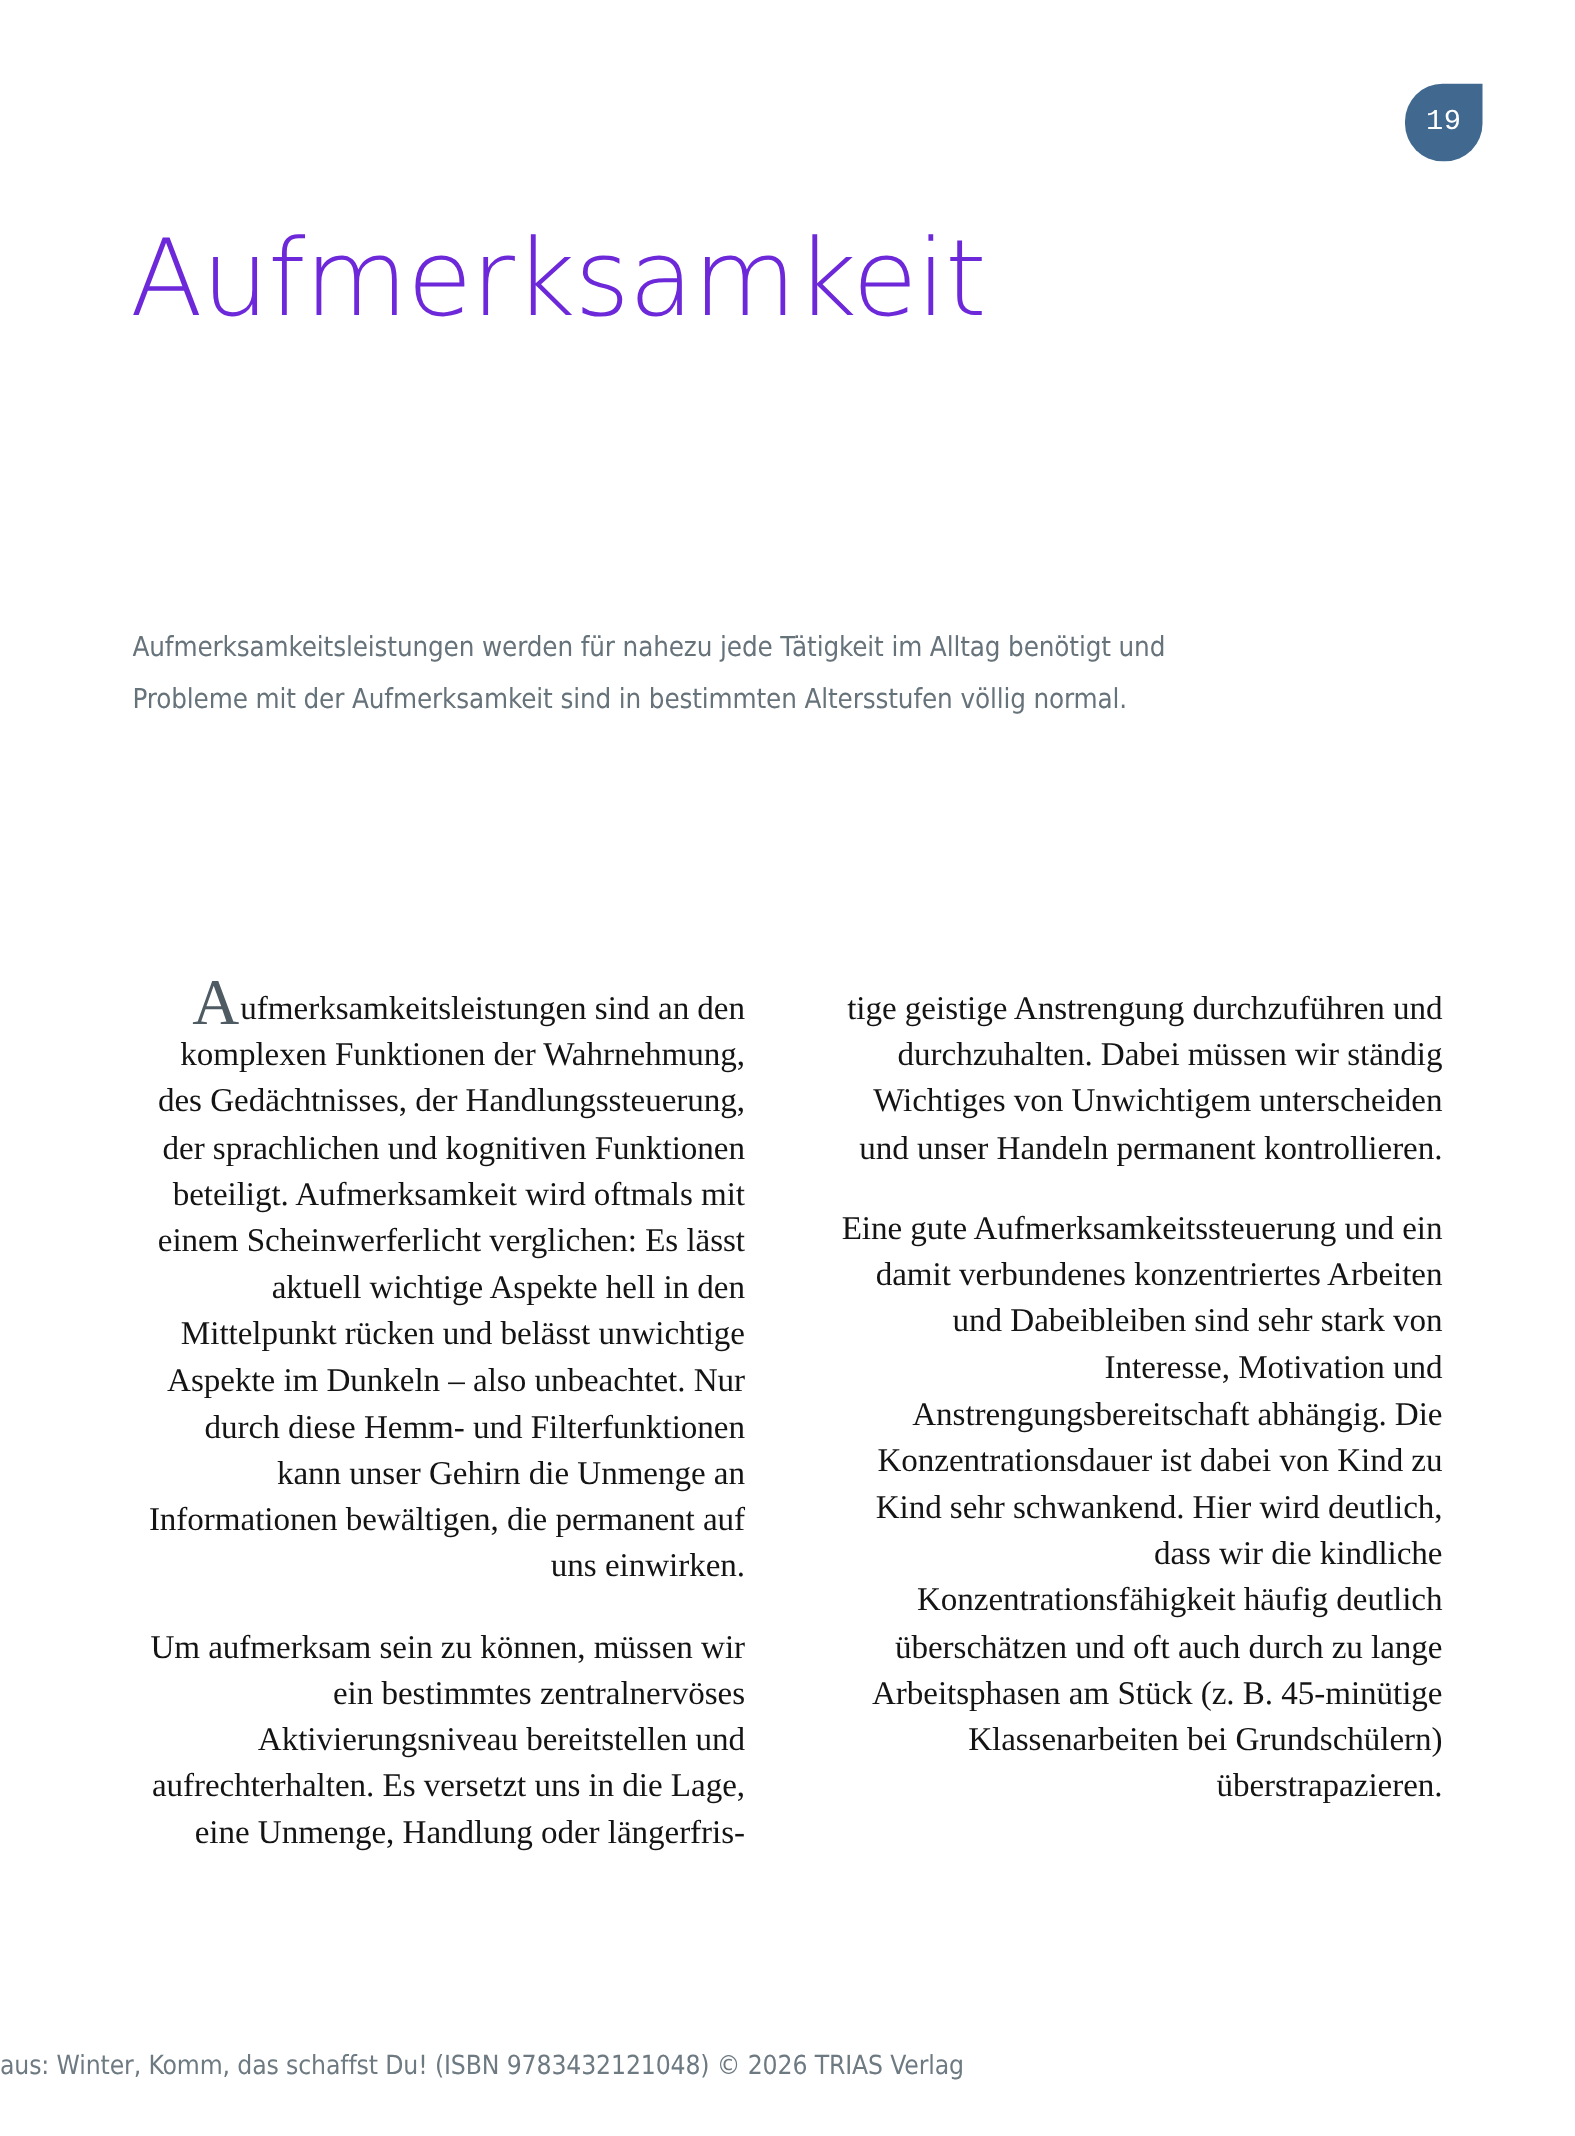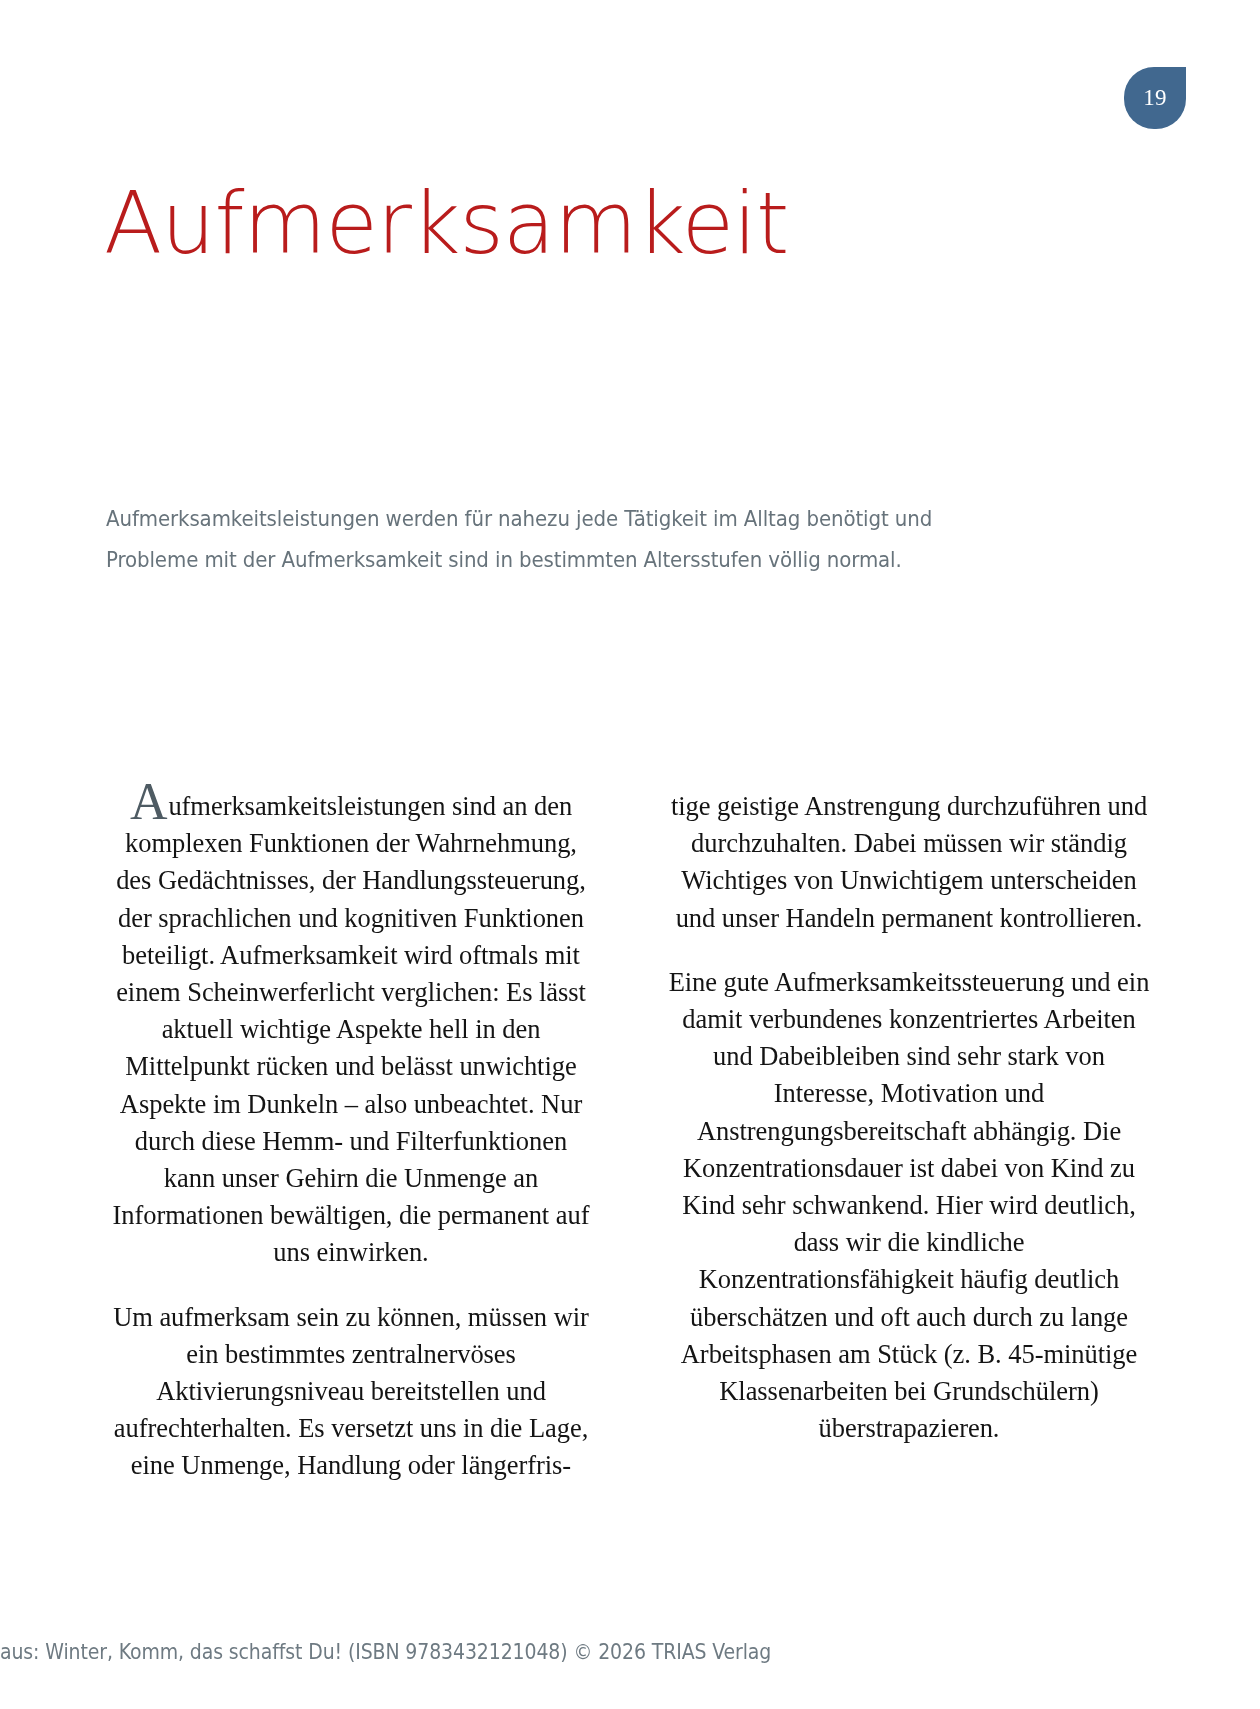--- a/index.html
+++ b/index.html
@@ -27,40 +27,40 @@
     height: 62px;
     background: #41688F;
     border-radius: 30px 0 30px 30px;
     display: flex;
     align-items: center;
     justify-content: center;
     box-sizing: border-box;
   }
   .page-badge-number {
     color: #ffffff;
-    font-family: Liberation Serif, serif;
+    font-family: Liberation Mono, monospace;
     font-size: 23px;
     font-weight: 400;
     letter-spacing: 0.3px;
     line-height: 1;
     padding-bottom: 1px;
   }
 
   
   .chapter-title {
     position: absolute;
     left: 104px;
     top: 181px;
     width: 900px;
     margin: 0;
     font-family: "DejaVu Sans", sans-serif;
     font-weight: 300;
     font-size: 85px;
     line-height: 1.0;
-    color: #b91c1c;
+    color: #6d28d9;
     letter-spacing: -0.8px;
   }
 
   
   .lead {
     position: absolute;
     left: 106px;
     top: 498px;
     width: 880px;
     margin: 0;
@@ -85,21 +85,21 @@
   .column {
     width: 490px;
     flex: 0 0 490px;
   }
   .column p {
     margin: 0 0 27px 0;
     font-family: "Liberation Serif", "DejaVu Serif", serif;
     font-size: 26.5px;
     line-height: 37.2px;
     color: #141414;
-    text-align: center;
+    text-align: right;
     hyphens: manual;
     letter-spacing: -0.05px;
   }
   .column p:last-child {
     margin-bottom: 0;
   }
   .dropcap-para {
     position: relative;
   }
   .dropcap {

